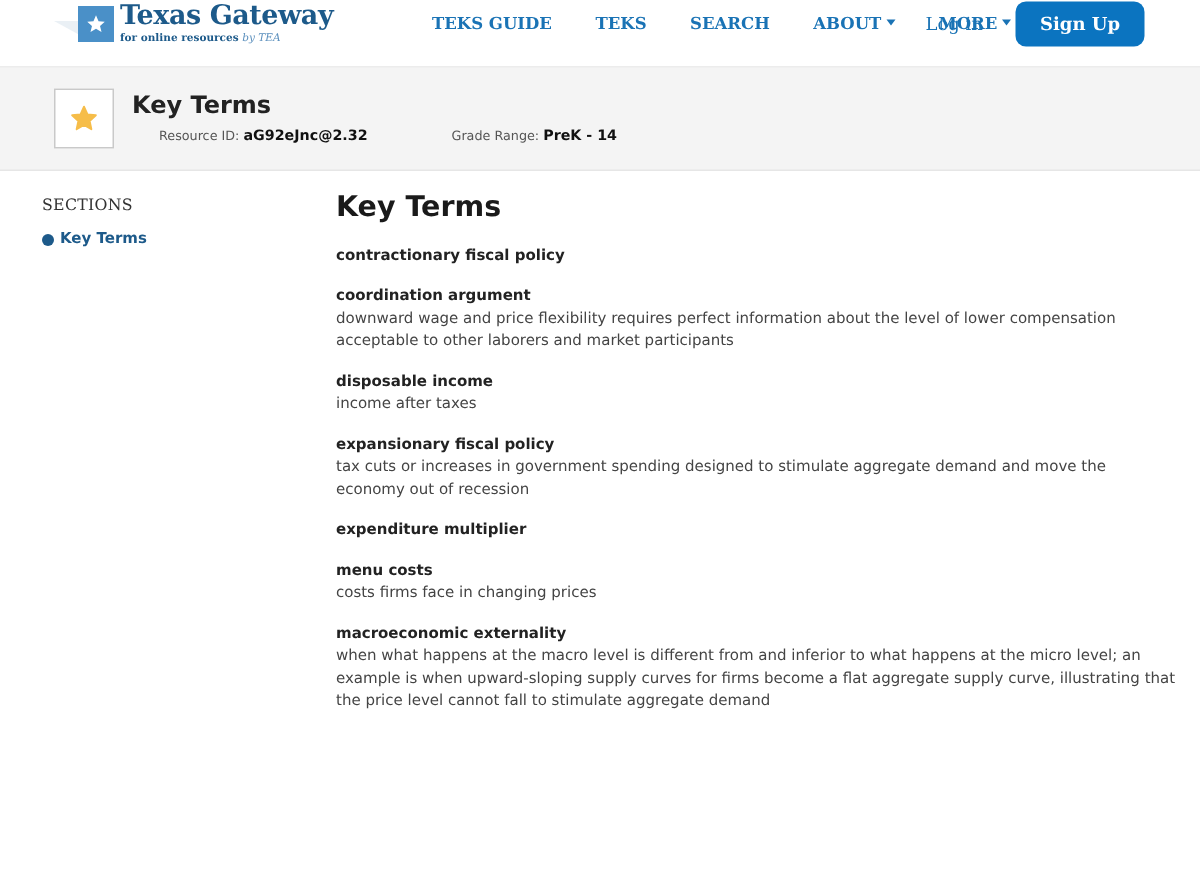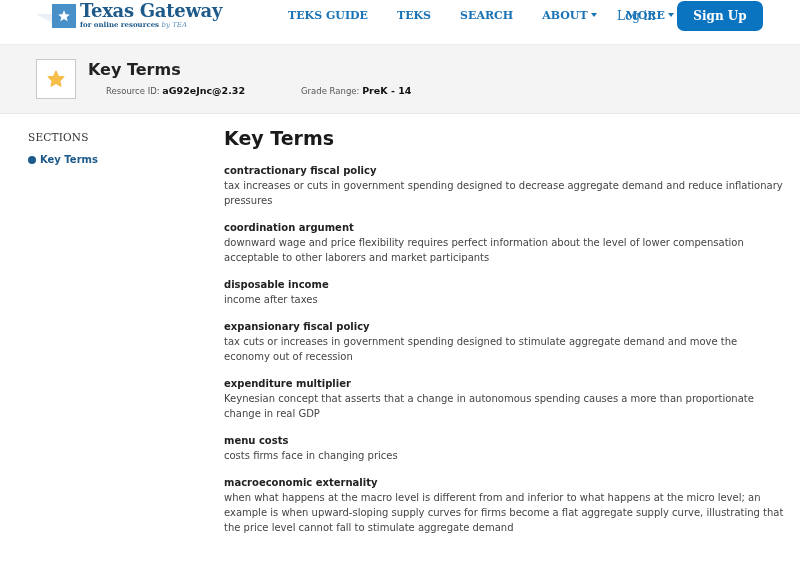--- a/index.html
+++ b/index.html
@@ -102,37 +102,35 @@
     <span class="sb-dot"></span>
     <span class="sb-label">Key Terms</span>
   </div>
 </div>
 
 <div class="main">
   <h1 class="main-title">Key Terms</h1>
 
   <div class="term">
     <div class="term-name">contractionary fiscal policy</div>
-    <div class="term-def">tax increases or cuts in government spending designed to decrease aggregate demand and reduce inflationary pressures</div>
   </div>
   <div class="term">
     <div class="term-name">coordination argument</div>
     <div class="term-def">downward wage and price flexibility requires perfect information about the level of lower compensation acceptable to other laborers and market participants</div>
   </div>
   <div class="term">
     <div class="term-name">disposable income</div>
     <div class="term-def">income after taxes</div>
   </div>
   <div class="term">
     <div class="term-name">expansionary fiscal policy</div>
     <div class="term-def">tax cuts or increases in government spending designed to stimulate aggregate demand and move the economy out of recession</div>
   </div>
   <div class="term">
     <div class="term-name">expenditure multiplier</div>
-    <div class="term-def">Keynesian concept that asserts that a change in autonomous spending causes a more than proportionate change in real GDP</div>
   </div>
   <div class="term">
     <div class="term-name">menu costs</div>
     <div class="term-def">costs firms face in changing prices</div>
   </div>
   <div class="term">
     <div class="term-name">macroeconomic externality</div>
     <div class="term-def">when what happens at the macro level is different from and inferior to what happens at the micro level; an example is when upward-sloping supply curves for firms become a flat aggregate supply curve, illustrating that the price level cannot fall to stimulate aggregate demand</div>
   </div>
 </div>

